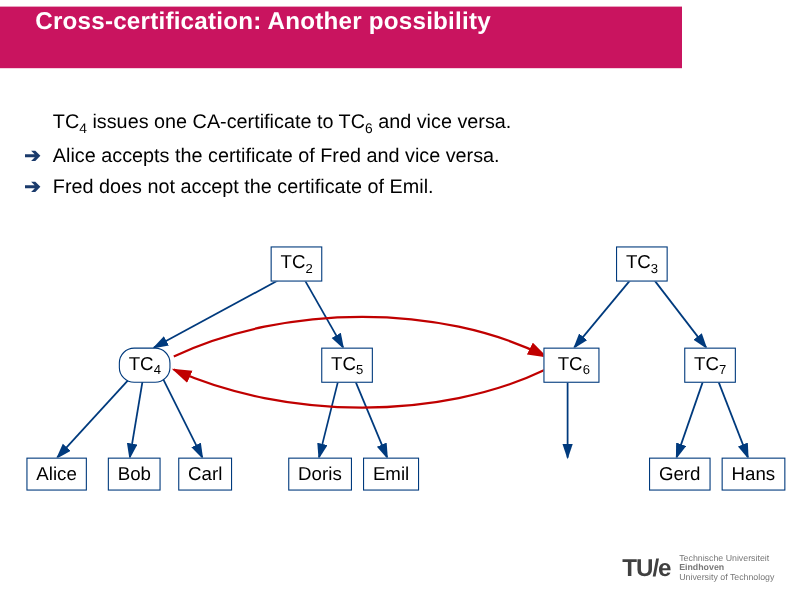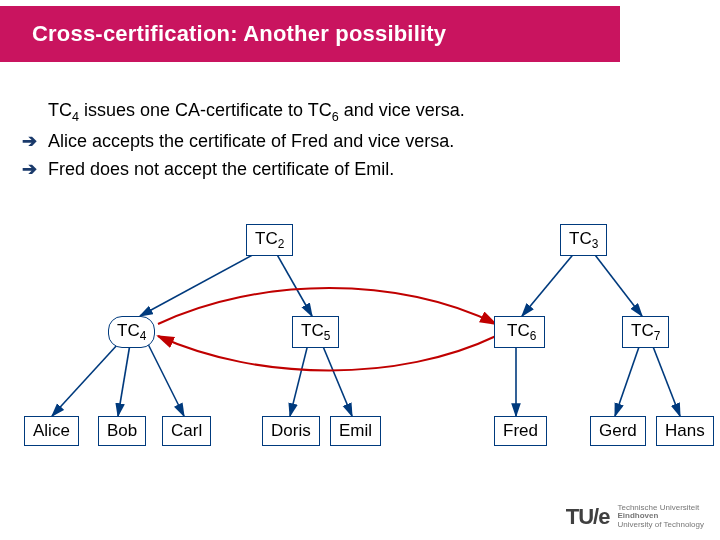--- a/index.html
+++ b/index.html
@@ -1,18 +1,18 @@
 <!DOCTYPE html>
 <html><head>
 <meta charset="utf-8">
 <style>
   * { margin: 0; padding: 0; box-sizing: border-box; }
   html, body { width: 720px; height: 540px; font-family: Arial, Helvetica, sans-serif; background: #fff; color: #000; }
   .slide { position: relative; width: 720px; height: 540px; overflow: hidden; }
-  .title-bar { position: absolute; top: 6px; left: 0; width: 620px; height: 56px; background: #c9145f; display: flex; align-items: center; padding-left: 32px; }
+  .title-bar { position: absolute; top: 6px; left: 0; width: 620px; height: 56px; background: #c9145f; display: flex; padding-left: 32px; }
   .title-text { color: #fff; font-size: 22px; font-weight: bold; letter-spacing: 0.2px; }
   .body { position: absolute; top: 100px; left: 22px; width: 676px; }
   .line { font-size: 18px; margin-bottom: 6px; display: flex; align-items: baseline; }
   .arrow-bullet { color: #1a3a6b; font-weight: bold; width: 26px; display: inline-block; }
   sub.sc { font-size: 0.7em; vertical-align: sub; }
   .diagram { position: absolute; top: 216px; left: 0; width: 720px; height: 260px; }
   .node { position: absolute; border: 1.6px solid #003A7D; background: #fff; padding: 4px 8px; font-size: 17px; white-space: nowrap; text-align: center; }
   svg.edges { position: absolute; top: 0; left: 0; width: 720px; height: 260px; pointer-events: none; }
   .logo { position: absolute; right: 16px; bottom: 10px; display: flex; align-items: center; gap: 8px; }
   .logo-mark { font-size: 22px; font-weight: bold; color: #404040; letter-spacing: -1px; }
@@ -100,21 +100,20 @@
   </div>
   <div class="node" style="left:622px; top:100px;">
     <span>TC</span><sub class="sc">7</sub>
   </div>
 
   <div class="node" style="left:24px; top:200px;">Alice</div>
   <div class="node" style="left:98px; top:200px;">Bob</div>
   <div class="node" style="left:162px; top:200px;">Carl</div>
   <div class="node" style="left:262px; top:200px;">Doris</div>
   <div class="node" style="left:330px; top:200px;text-align:right;">Emil</div>
-  <div class="node" style="left:494px; top:200px;">Fred</div>
   <div class="node" style="left:590px; top:200px;">Gerd</div>
   <div class="node" style="left:656px; top:200px;">Hans</div>
 </div>
 
 <div class="logo">
   <span class="logo-mark">TU/e</span>
   <div class="logo-text">
     <div>Technische Universiteit</div>
     <div style="font-weight:bold;">Eindhoven</div>
     <div>University of Technology</div>

